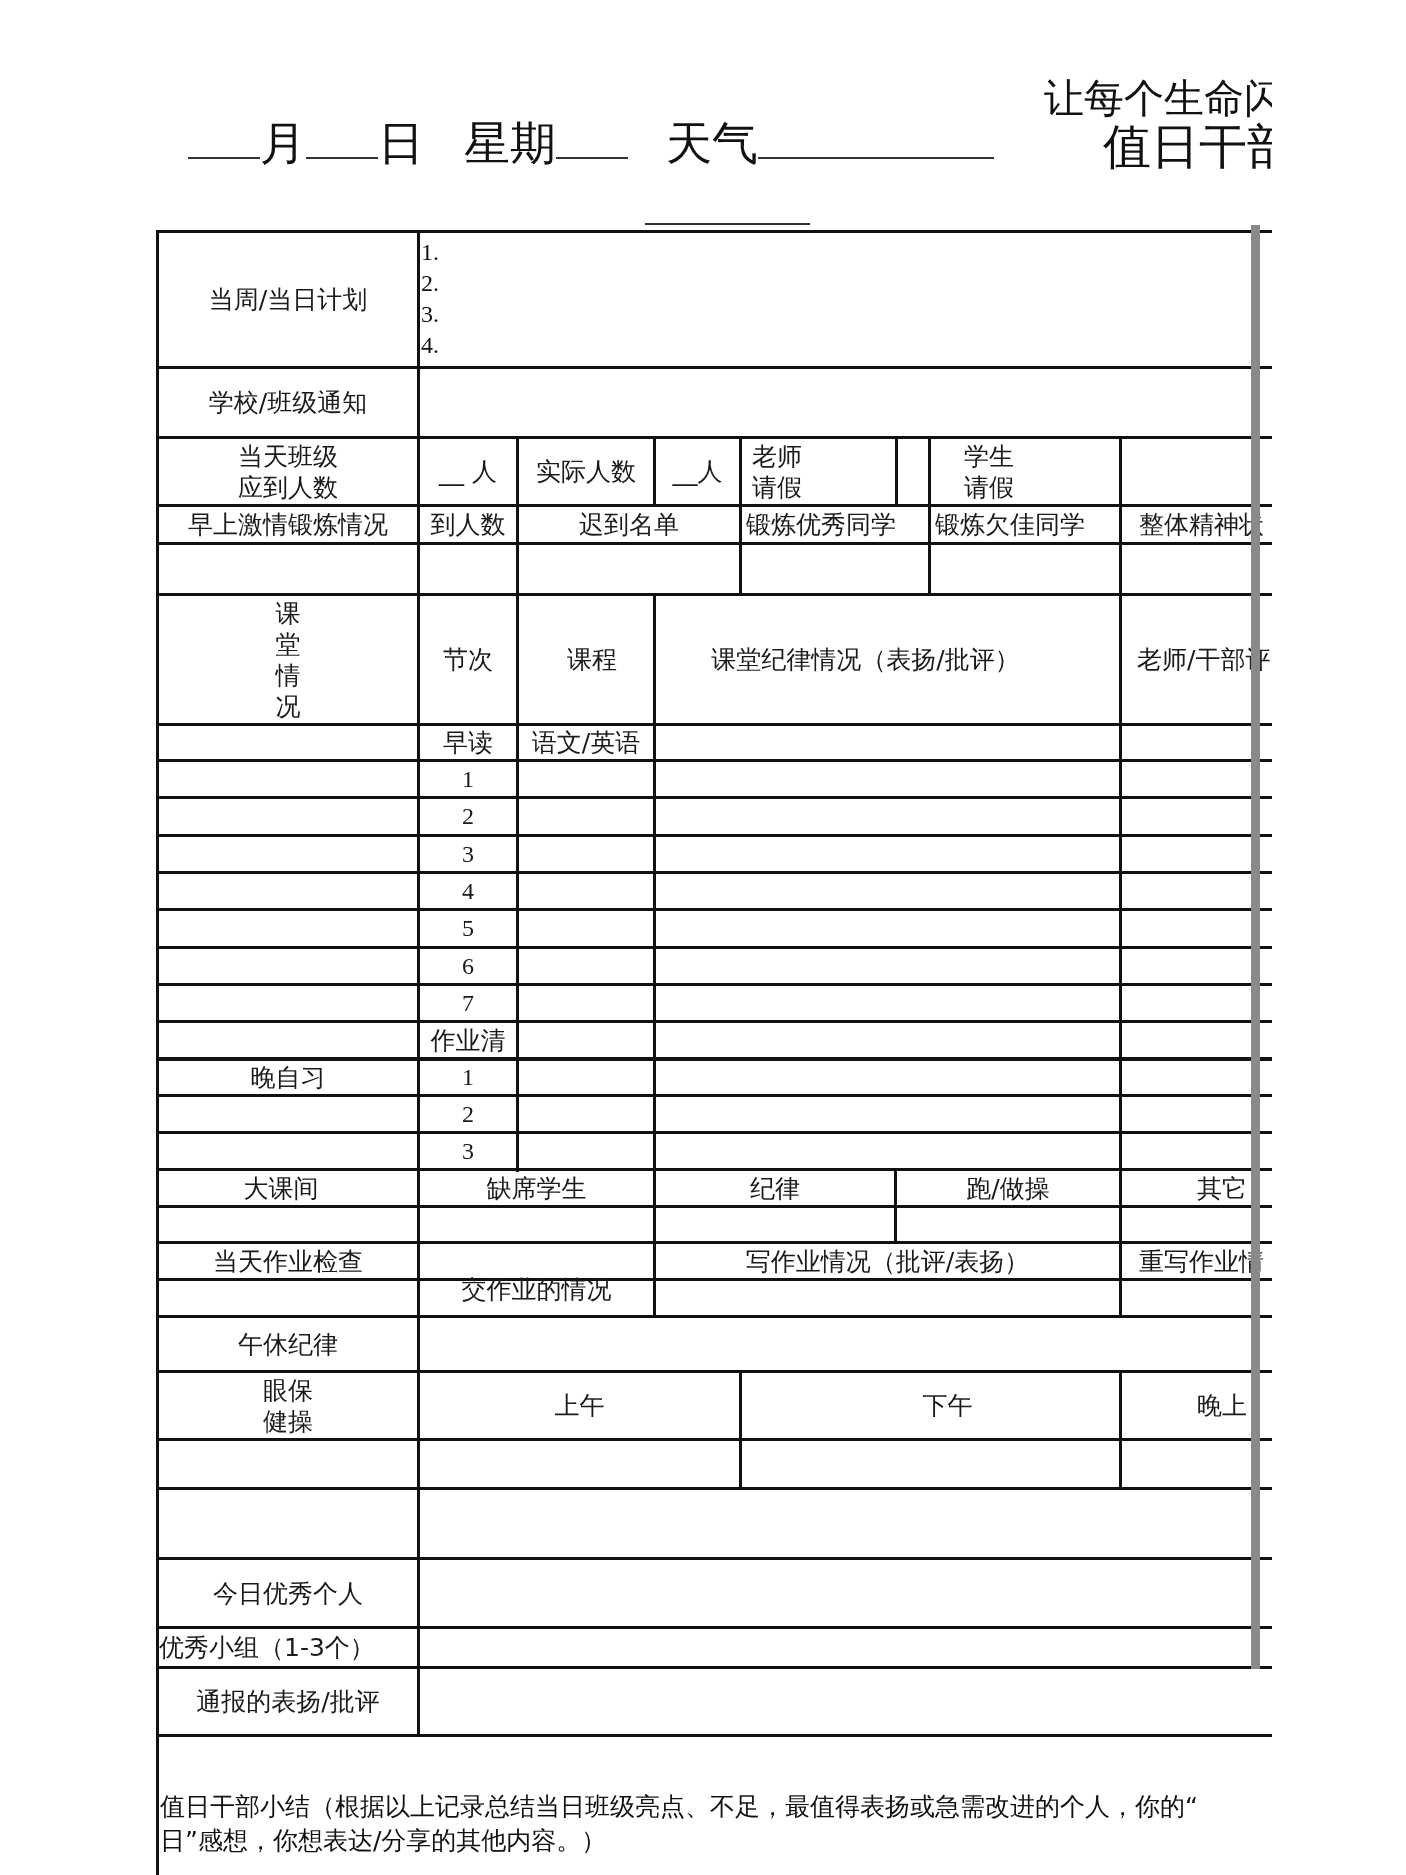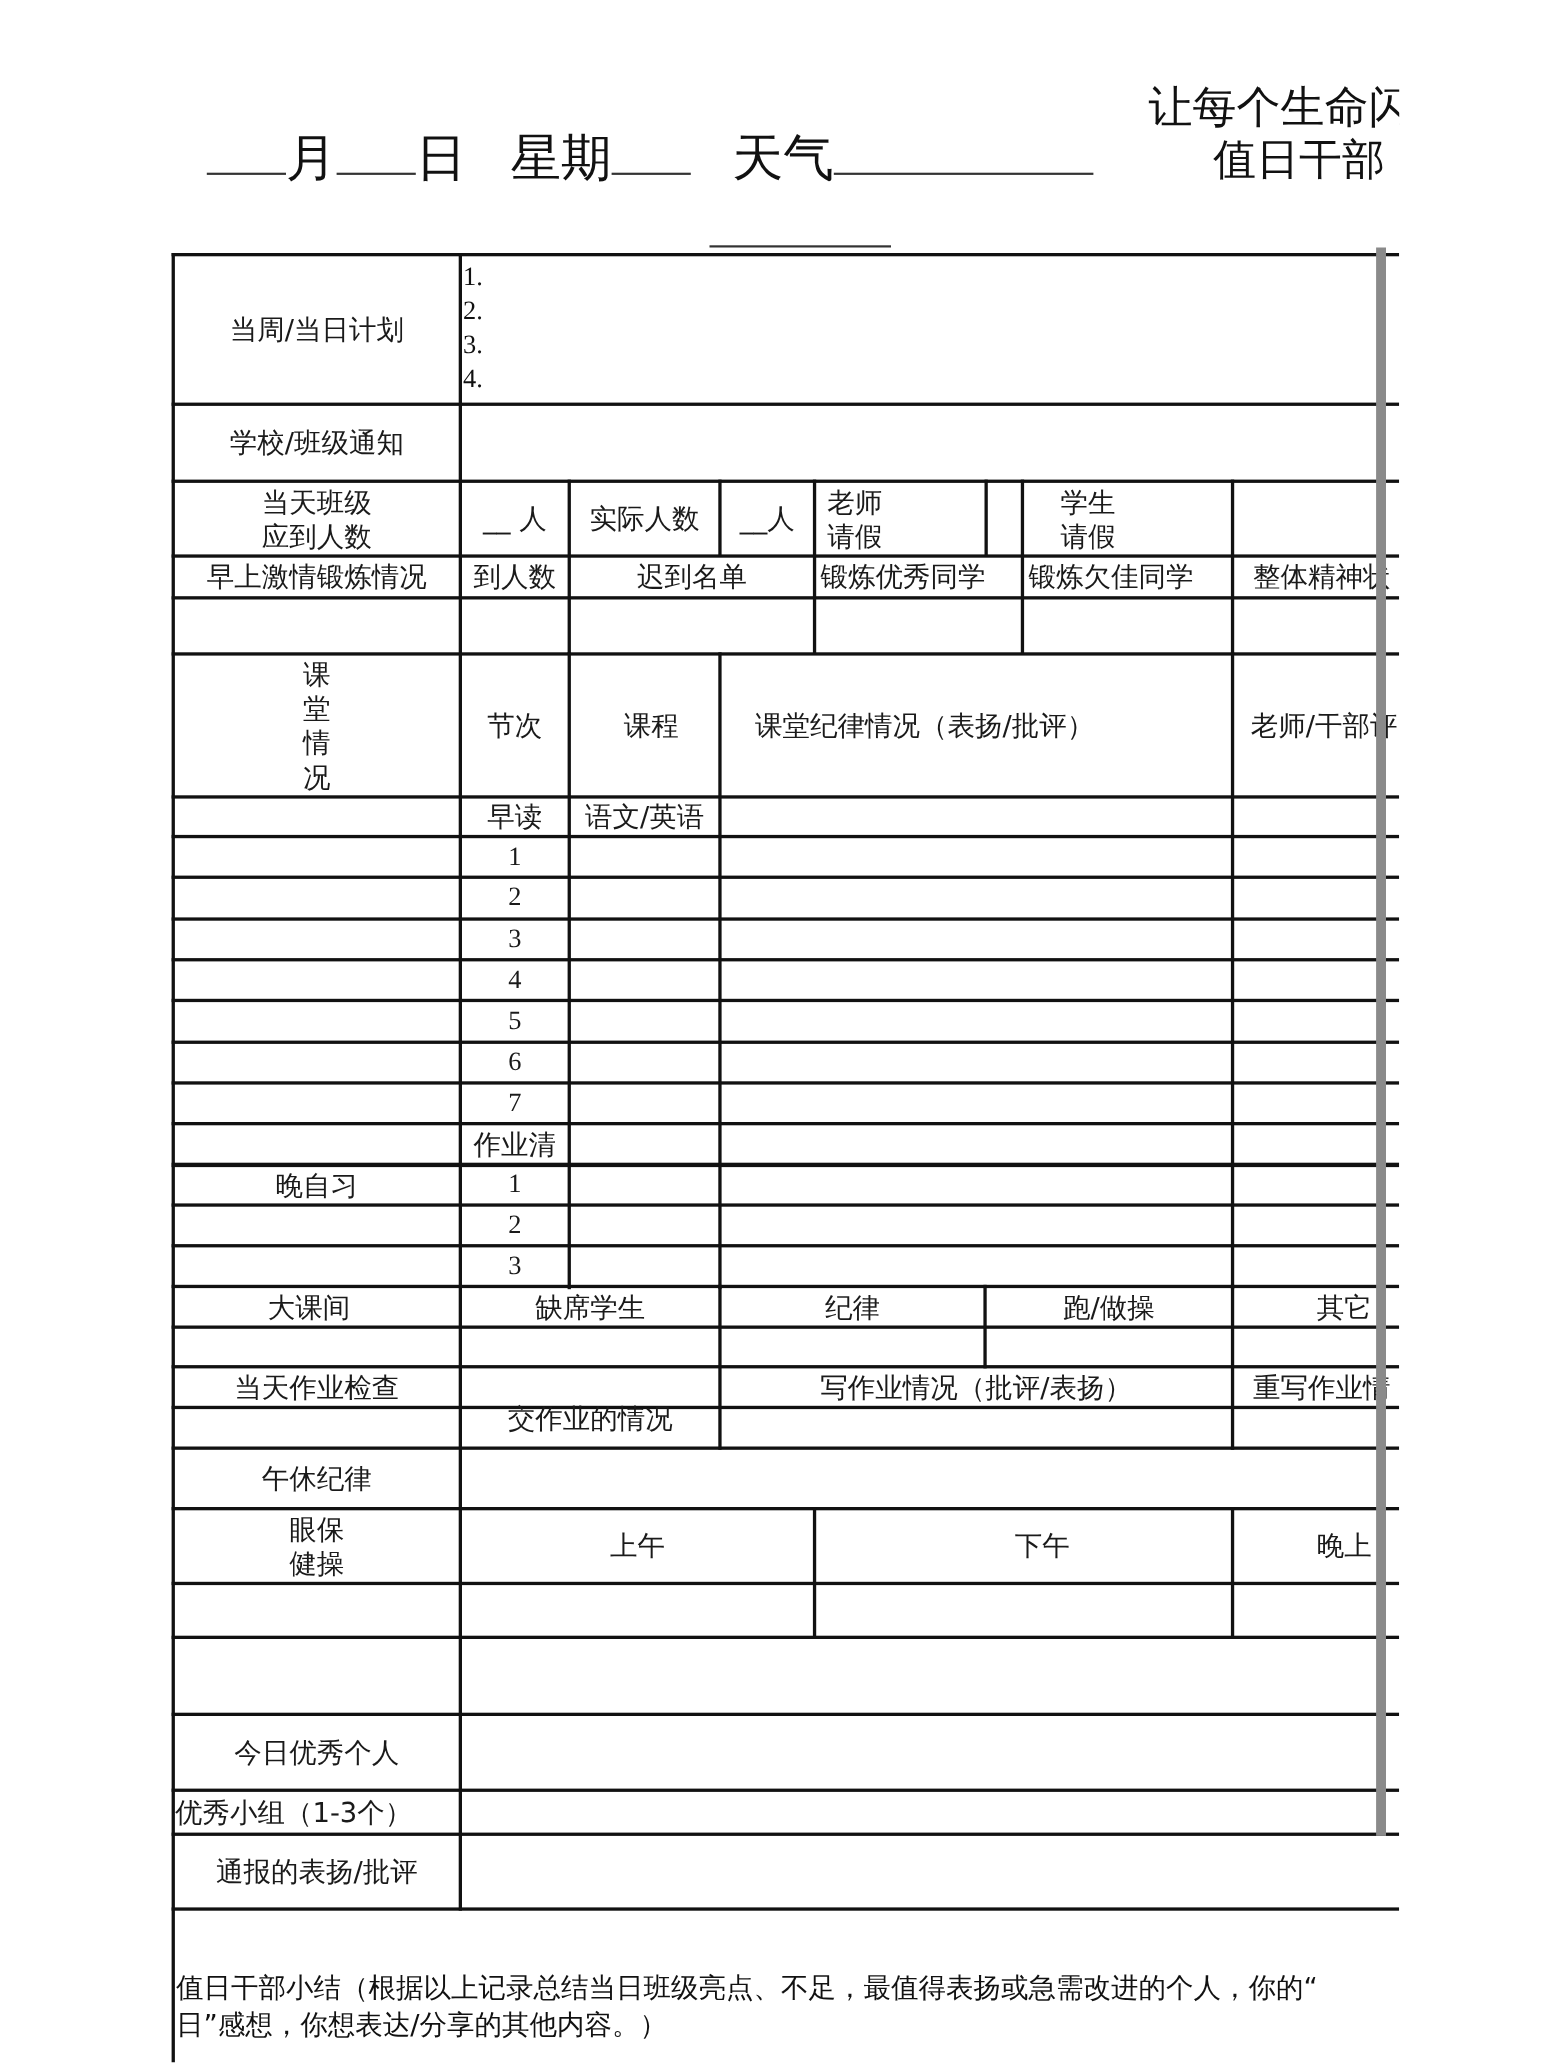--- a/index.html
+++ b/index.html
@@ -17,21 +17,21 @@
   .header-line { position:absolute; font-size:46px; line-height:52px; white-space:nowrap; color:#111; }
   .blank { display:inline-block; border-bottom:2px solid #333; height:40px; vertical-align:baseline; }
   .plan-list { position:absolute; font-family:"Liberation Serif","DejaVu Serif",serif; font-size:24px; line-height:31px; }
 </style>
 </head>
 <body>
 
 <div class="clip">
 
   <div class="header-line" style="left:1044px; top:72px; font-size:40px;">让每个生命闪</div>
-  <div class="header-line" style="left:1103px; top:120px; font-size:39px;">值日干部</div>
+  <div class="header-line" style="left:1103px; top:120px; font-size:48px;">值日干部</div>
 
   <div class="header-line" style="left:188px; top:117px;">
     <span class="blank" style="width:72px;"></span><span>月</span><span class="blank" style="width:72px;"></span><span>日</span><span style="display:inline-block;width:40px;"></span><span>星期</span><span class="blank" style="width:72px;"></span><span style="display:inline-block;width:38px;"></span><span>天气</span><span class="blank" style="width:236px;"></span>
   </div>
   <div class="abs" style="left:645px; top:223px; width:165px; height:2px; background:#333;"></div>
 
   <div class="hl" style="left:156px; top:230px; width:1116px;"></div>
   <div class="hl" style="left:156px; top:366px; width:1116px;"></div>
   <div class="hl" style="left:156px; top:436px; width:1116px;"></div>
   <div class="hl" style="left:156px; top:504px; width:1116px;"></div>
@@ -117,21 +117,21 @@
   <div class="abs" style="left:742px; top:545px; width:186px; height:48px;"></div>
   <div class="abs" style="left:931px; top:545px; width:188px; height:48px;"></div>
   <div class="abs" style="left:1122px; top:545px; width:128px; height:48px;"></div>
 
   <div class="cell" style="left:159px; top:596px; width:258px; height:127px;">课
 堂
 情
 况</div>
   <div class="cell" style="left:420px; top:596px; width:96px; height:127px;">节次</div>
   <div class="cell" style="left:519px; top:596px; width:146px; height:127px;">课程</div>
-  <div class="cell" style="left:619px; top:596px; width:413px; height:127px;padding-left:15px;">课堂纪律情况（表扬/批评）</div>
+  <div class="cell" style="left:644px; top:596px; width:413px; height:127px;padding-left:15px;">课堂纪律情况（表扬/批评）</div>
   <div class="cell left" style="left:1133px; top:596px; width:200px; height:127px;">老师/干部评</div>
 
   <div class="cell" style="left:420px; top:726px; width:96px; height:33px;">早读</div>
   <div class="cell" style="left:519px; top:726px; width:134px; height:33px;">语文/英语</div>
   <div class="cell num" style="left:420px; top:762px; width:96px; height:34px;">1</div>
   <div class="cell num" style="left:420px; top:799px; width:96px; height:35px;">2</div>
   <div class="cell num" style="left:420px; top:837px; width:96px; height:34px;">3</div>
   <div class="cell num" style="left:420px; top:874px; width:96px; height:34px;">4</div>
   <div class="cell num" style="left:420px; top:911px; width:96px; height:35px;">5</div>
   <div class="cell num" style="left:420px; top:949px; width:96px; height:34px;">6</div>

